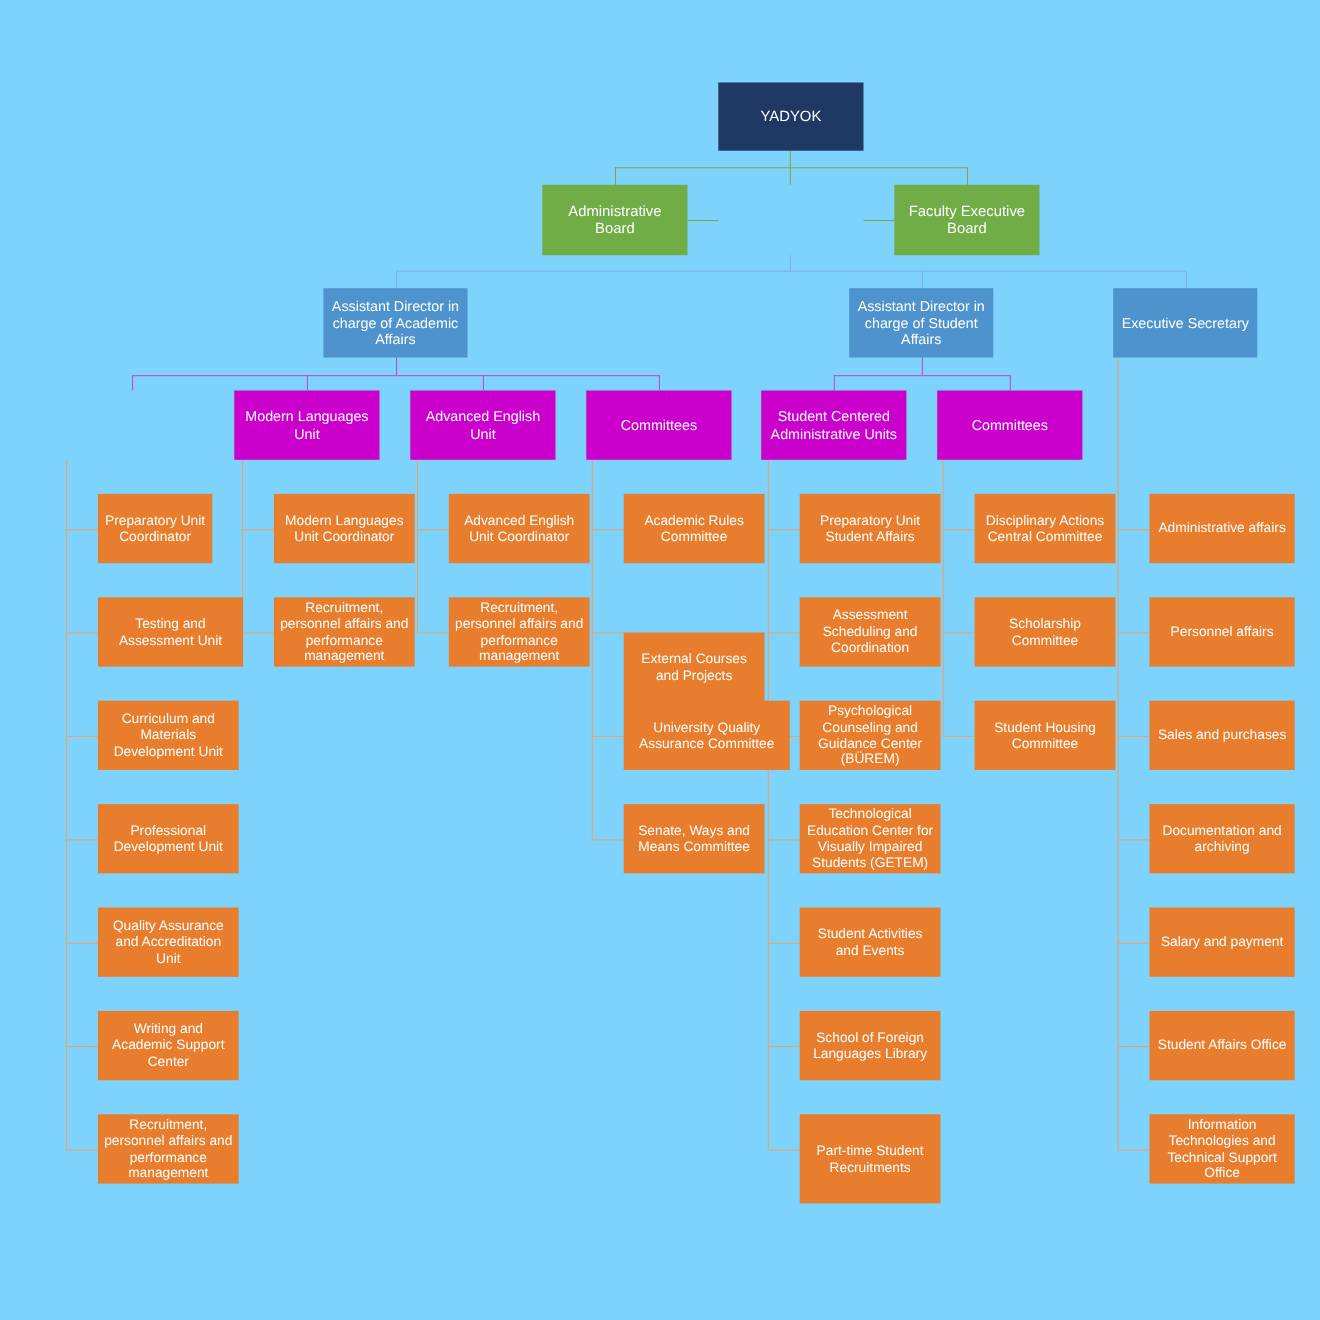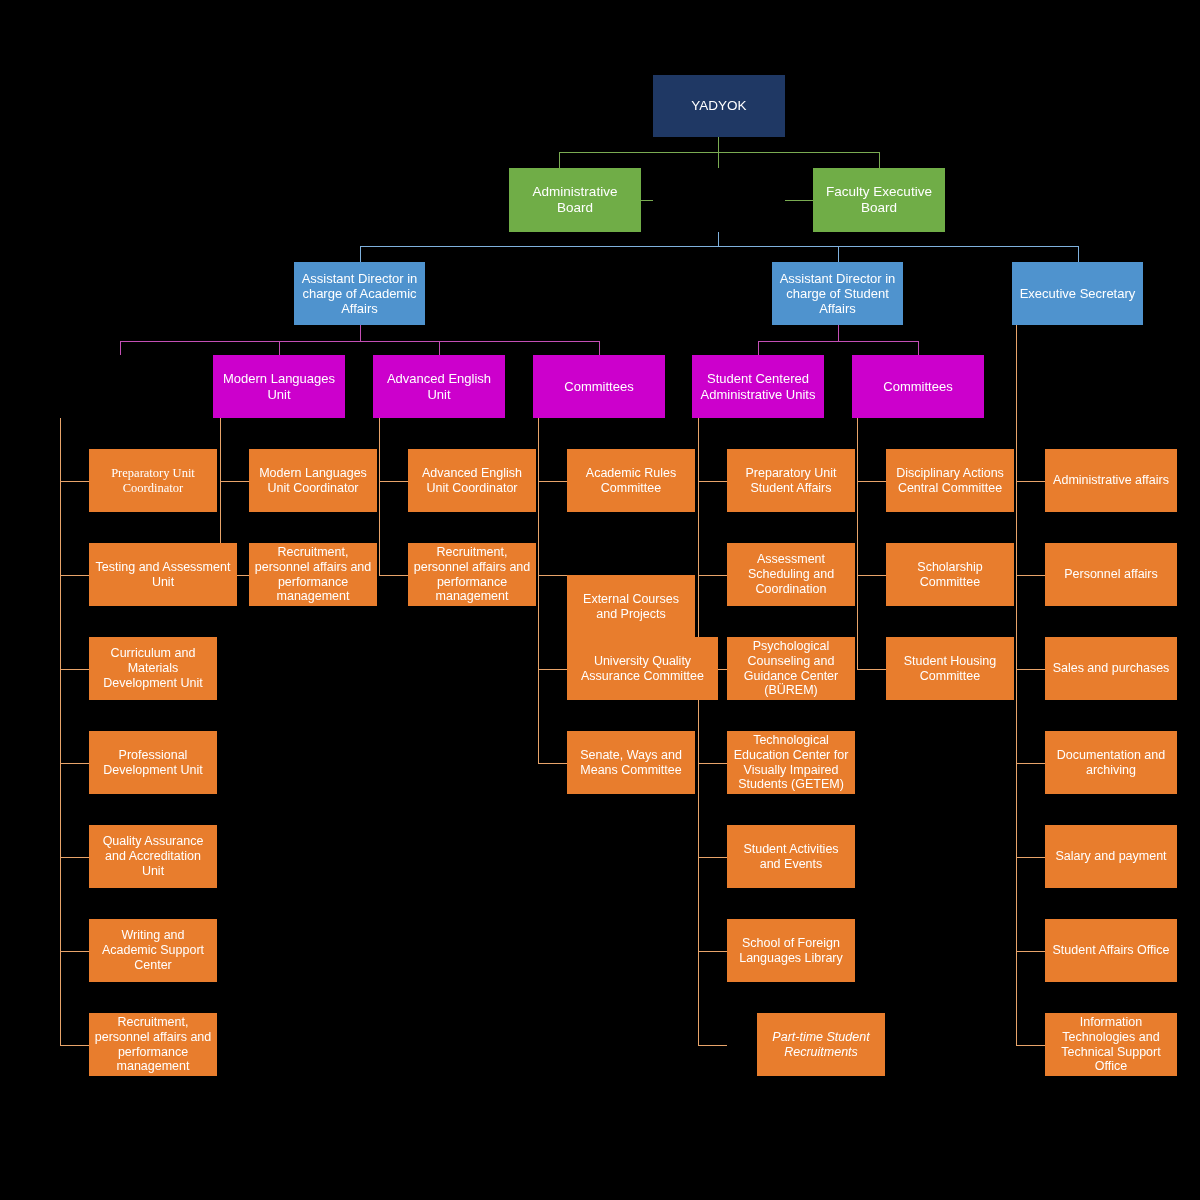--- a/index.html
+++ b/index.html
@@ -5,21 +5,21 @@
 <style>
   html, body {
     margin: 0;
     padding: 0;
     background: #ffffff;
   }
   #chart-root {
     position: relative;
     width: 1200px;
     height: 1200px;
-    background: #000000;
+    background: #7dd3fc;
     font-family: "Liberation Sans", sans-serif;
     overflow: hidden;
   }
   .node {
     position: absolute;
     box-sizing: border-box;
     display: flex;
     align-items: center;
     justify-content: center;
     text-align: center;
@@ -85,39 +85,39 @@
   <div class="conn conn-v c-magenta" style="left:439px; top:341px; height:14px;"></div>
   <div class="conn conn-v c-magenta" style="left:599px; top:341px; height:14px;"></div>
 
   <div class="conn conn-v c-magenta" style="left:838px; top:325px; height:16px;"></div>
   <div class="conn conn-h c-magenta" style="left:758px; top:341px; width:160px;"></div>
   <div class="conn conn-v c-magenta" style="left:758px; top:341px; height:14px;"></div>
   <div class="conn conn-v c-magenta" style="left:918px; top:341px; height:14px;"></div>
 
   <div class="node node-root" style="left: 653px; top: 75px; width: 132px; height: 62px;">YADYOK</div>
 
-  <div class="node node-green" style="left: 493px; top: 168px; width: 132px; height: 64px; margin-left: 16px;">Administrative Board</div>
+  <div class="node node-green" style="left: 493px; top: 168px; width: 132px; height: 64px;">Administrative Board</div>
   <div class="node node-green" style="left: 813px; top: 168px; width: 132px; height: 64px;">Faculty Executive Board</div>
 
   <div class="node node-blue" style="left: 294px; top: 262px; width: 131px; height: 63px;">Assistant Director in charge of Academic Affairs</div>
   <div class="node node-blue" style="left: 772px; top: 262px; width: 131px; height: 63px;">Assistant Director in charge of Student Affairs</div>
   <div class="node node-blue" style="left: 1012px; top: 262px; width: 131px; height: 63px;">Executive Secretary</div>
 
   <div class="node node-magenta" style="left: 213px; top: 355px; width: 132px; height: 63px;">Modern Languages Unit</div>
   <div class="node node-magenta" style="left: 373px; top: 355px; width: 132px; height: 63px;">Advanced English Unit</div>
   <div class="node node-magenta" style="left: 533px; top: 355px; width: 132px; height: 63px;">Committees</div>
   <div class="node node-magenta" style="left: 692px; top: 355px; width: 132px; height: 63px;">Student Centered Administrative Units</div>
   <div class="node node-magenta" style="left: 852px; top: 355px; width: 132px; height: 63px;">Committees</div>
 
   <div id="leaf-layer">
       <div class="conn conn-v c-orange" style="left: 60px; top: 418px; height: 626.5px;"></div>
       <div class="conn conn-h c-orange" style="left: 60px; top: 480.5px; width: 29px;"></div>
-      <div class="node node-orange" style="left: 89px; top: 449px; width: 128px; height: 63px; font-family: Liberation Serif, serif;">Preparatory Unit Coordinator</div>
+      <div class="node node-orange" style="left: 89px; top: 449px; width: 104px; height: 63px;">Preparatory Unit Coordinator</div>
       <div class="conn conn-h c-orange" style="left: 60px; top: 574.5px; width: 29px;"></div>
-      <div class="node node-orange" style="left: 89px; top: 543px; width: 148px; height: 63px;">Testing and Assessment Unit</div>
+      <div class="node node-orange" style="left: 89px; top: 543px; width: 132px; height: 63px;">Testing and Assessment Unit</div>
       <div class="conn conn-h c-orange" style="left: 60px; top: 668.5px; width: 29px;"></div>
       <div class="node node-orange" style="left: 89px; top: 637px; width: 128px; height: 63px;">Curriculum and Materials Development Unit</div>
       <div class="conn conn-h c-orange" style="left: 60px; top: 762.5px; width: 29px;"></div>
       <div class="node node-orange" style="left: 89px; top: 731px; width: 128px; height: 63px;">Professional Development Unit</div>
       <div class="conn conn-h c-orange" style="left: 60px; top: 856.5px; width: 29px;"></div>
       <div class="node node-orange" style="left: 89px; top: 825px; width: 128px; height: 63px;">Quality Assurance and Accreditation Unit</div>
       <div class="conn conn-h c-orange" style="left: 60px; top: 950.5px; width: 29px;"></div>
       <div class="node node-orange" style="left: 89px; top: 919px; width: 128px; height: 63px;">Writing and Academic Support Center</div>
       <div class="conn conn-h c-orange" style="left: 60px; top: 1044.5px; width: 29px;"></div>
       <div class="node node-orange" style="left: 89px; top: 1013px; width: 128px; height: 63px;">Recruitment, personnel affairs and performance management</div>
@@ -147,21 +147,21 @@
       <div class="node node-orange" style="left: 727px; top: 543px; width: 128px; height: 63px;">Assessment Scheduling and Coordination</div>
       <div class="conn conn-h c-orange" style="left: 698px; top: 668.5px; width: 29px;"></div>
       <div class="node node-orange" style="left: 727px; top: 637px; width: 128px; height: 63px;">Psychological Counseling and Guidance Center (BÜREM)</div>
       <div class="conn conn-h c-orange" style="left: 698px; top: 762.5px; width: 29px;"></div>
       <div class="node node-orange" style="left: 727px; top: 731px; width: 128px; height: 63px;">Technological Education Center for Visually Impaired Students (GETEM)</div>
       <div class="conn conn-h c-orange" style="left: 698px; top: 856.5px; width: 29px;"></div>
       <div class="node node-orange" style="left: 727px; top: 825px; width: 128px; height: 63px;">Student Activities and Events</div>
       <div class="conn conn-h c-orange" style="left: 698px; top: 950.5px; width: 29px;"></div>
       <div class="node node-orange" style="left: 727px; top: 919px; width: 128px; height: 63px;">School of Foreign Languages Library</div>
       <div class="conn conn-h c-orange" style="left: 698px; top: 1044.5px; width: 29px;"></div>
-      <div class="node node-orange" style="left: 757px; top: 1013px; width: 128px; height: 63px; font-style: italic;">Part-time Student Recruitments</div>
+      <div class="node node-orange" style="left: 727px; top: 1013px; width: 128px; height: 81px;">Part-time Student Recruitments</div>
       <div class="conn conn-v c-orange" style="left: 857px; top: 418px; height: 250.5px;"></div>
       <div class="conn conn-h c-orange" style="left: 857px; top: 480.5px; width: 29px;"></div>
       <div class="node node-orange" style="left: 886px; top: 449px; width: 128px; height: 63px;">Disciplinary Actions Central Committee</div>
       <div class="conn conn-h c-orange" style="left: 857px; top: 574.5px; width: 29px;"></div>
       <div class="node node-orange" style="left: 886px; top: 543px; width: 128px; height: 63px;">Scholarship Committee</div>
       <div class="conn conn-h c-orange" style="left: 857px; top: 668.5px; width: 29px;"></div>
       <div class="node node-orange" style="left: 886px; top: 637px; width: 128px; height: 63px;">Student Housing Committee</div>
       <div class="conn conn-v c-orange" style="left: 1016px; top: 325px; height: 719.5px;"></div>
       <div class="conn conn-h c-orange" style="left: 1016px; top: 480.5px; width: 29px;"></div>
       <div class="node node-orange" style="left: 1045px; top: 449px; width: 132px; height: 63px;">Administrative affairs</div>

